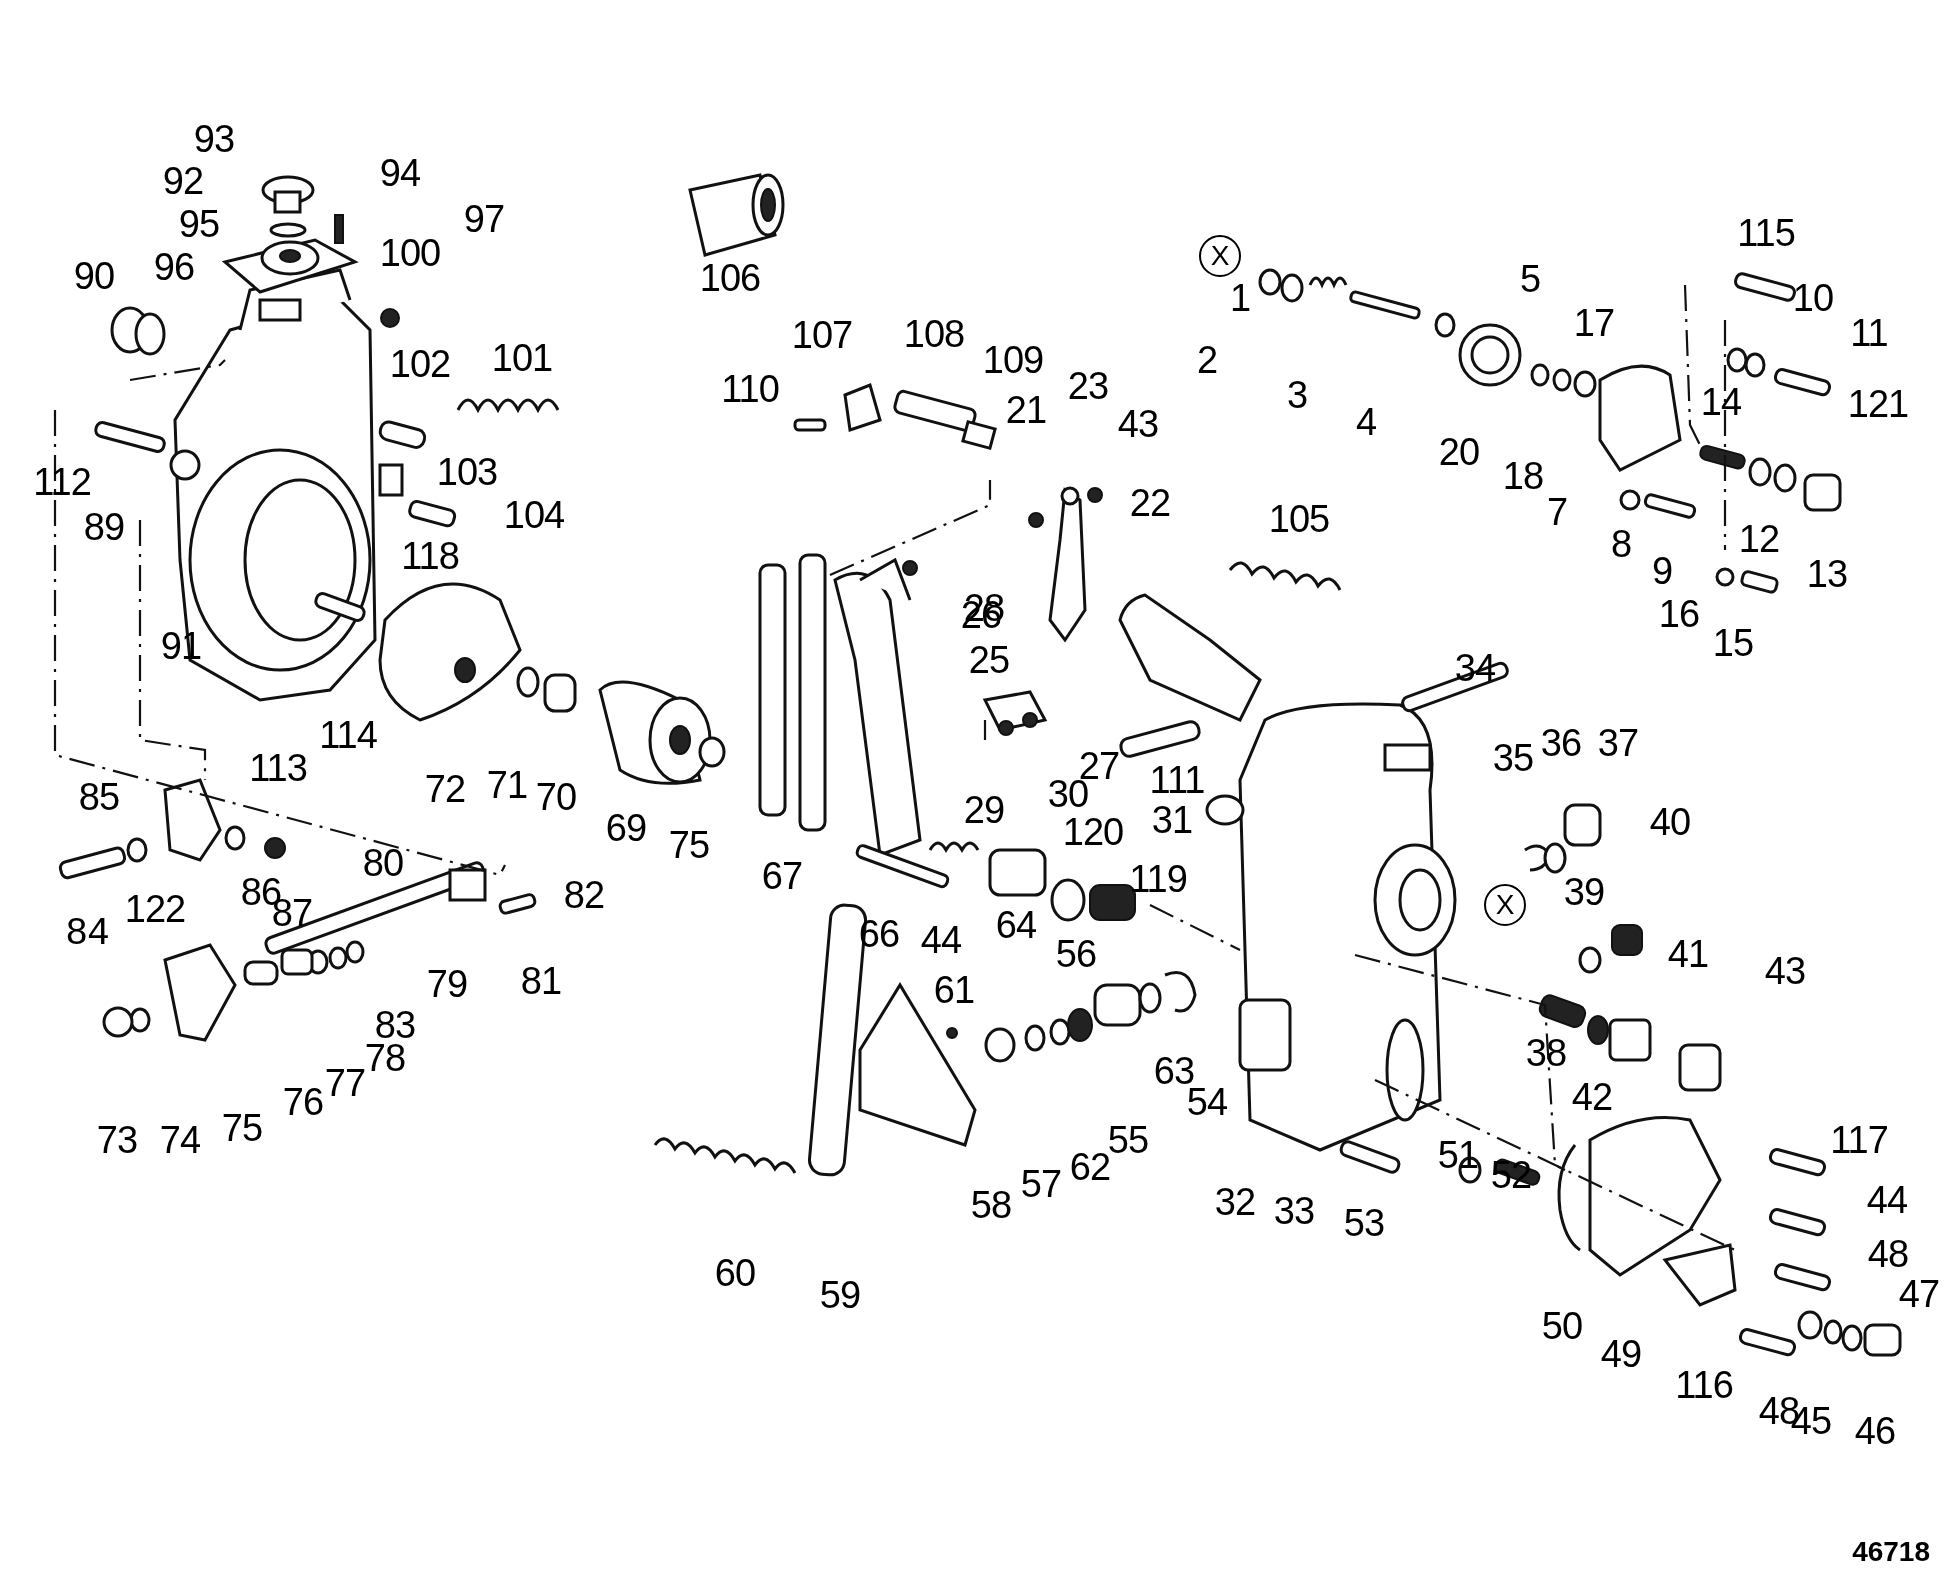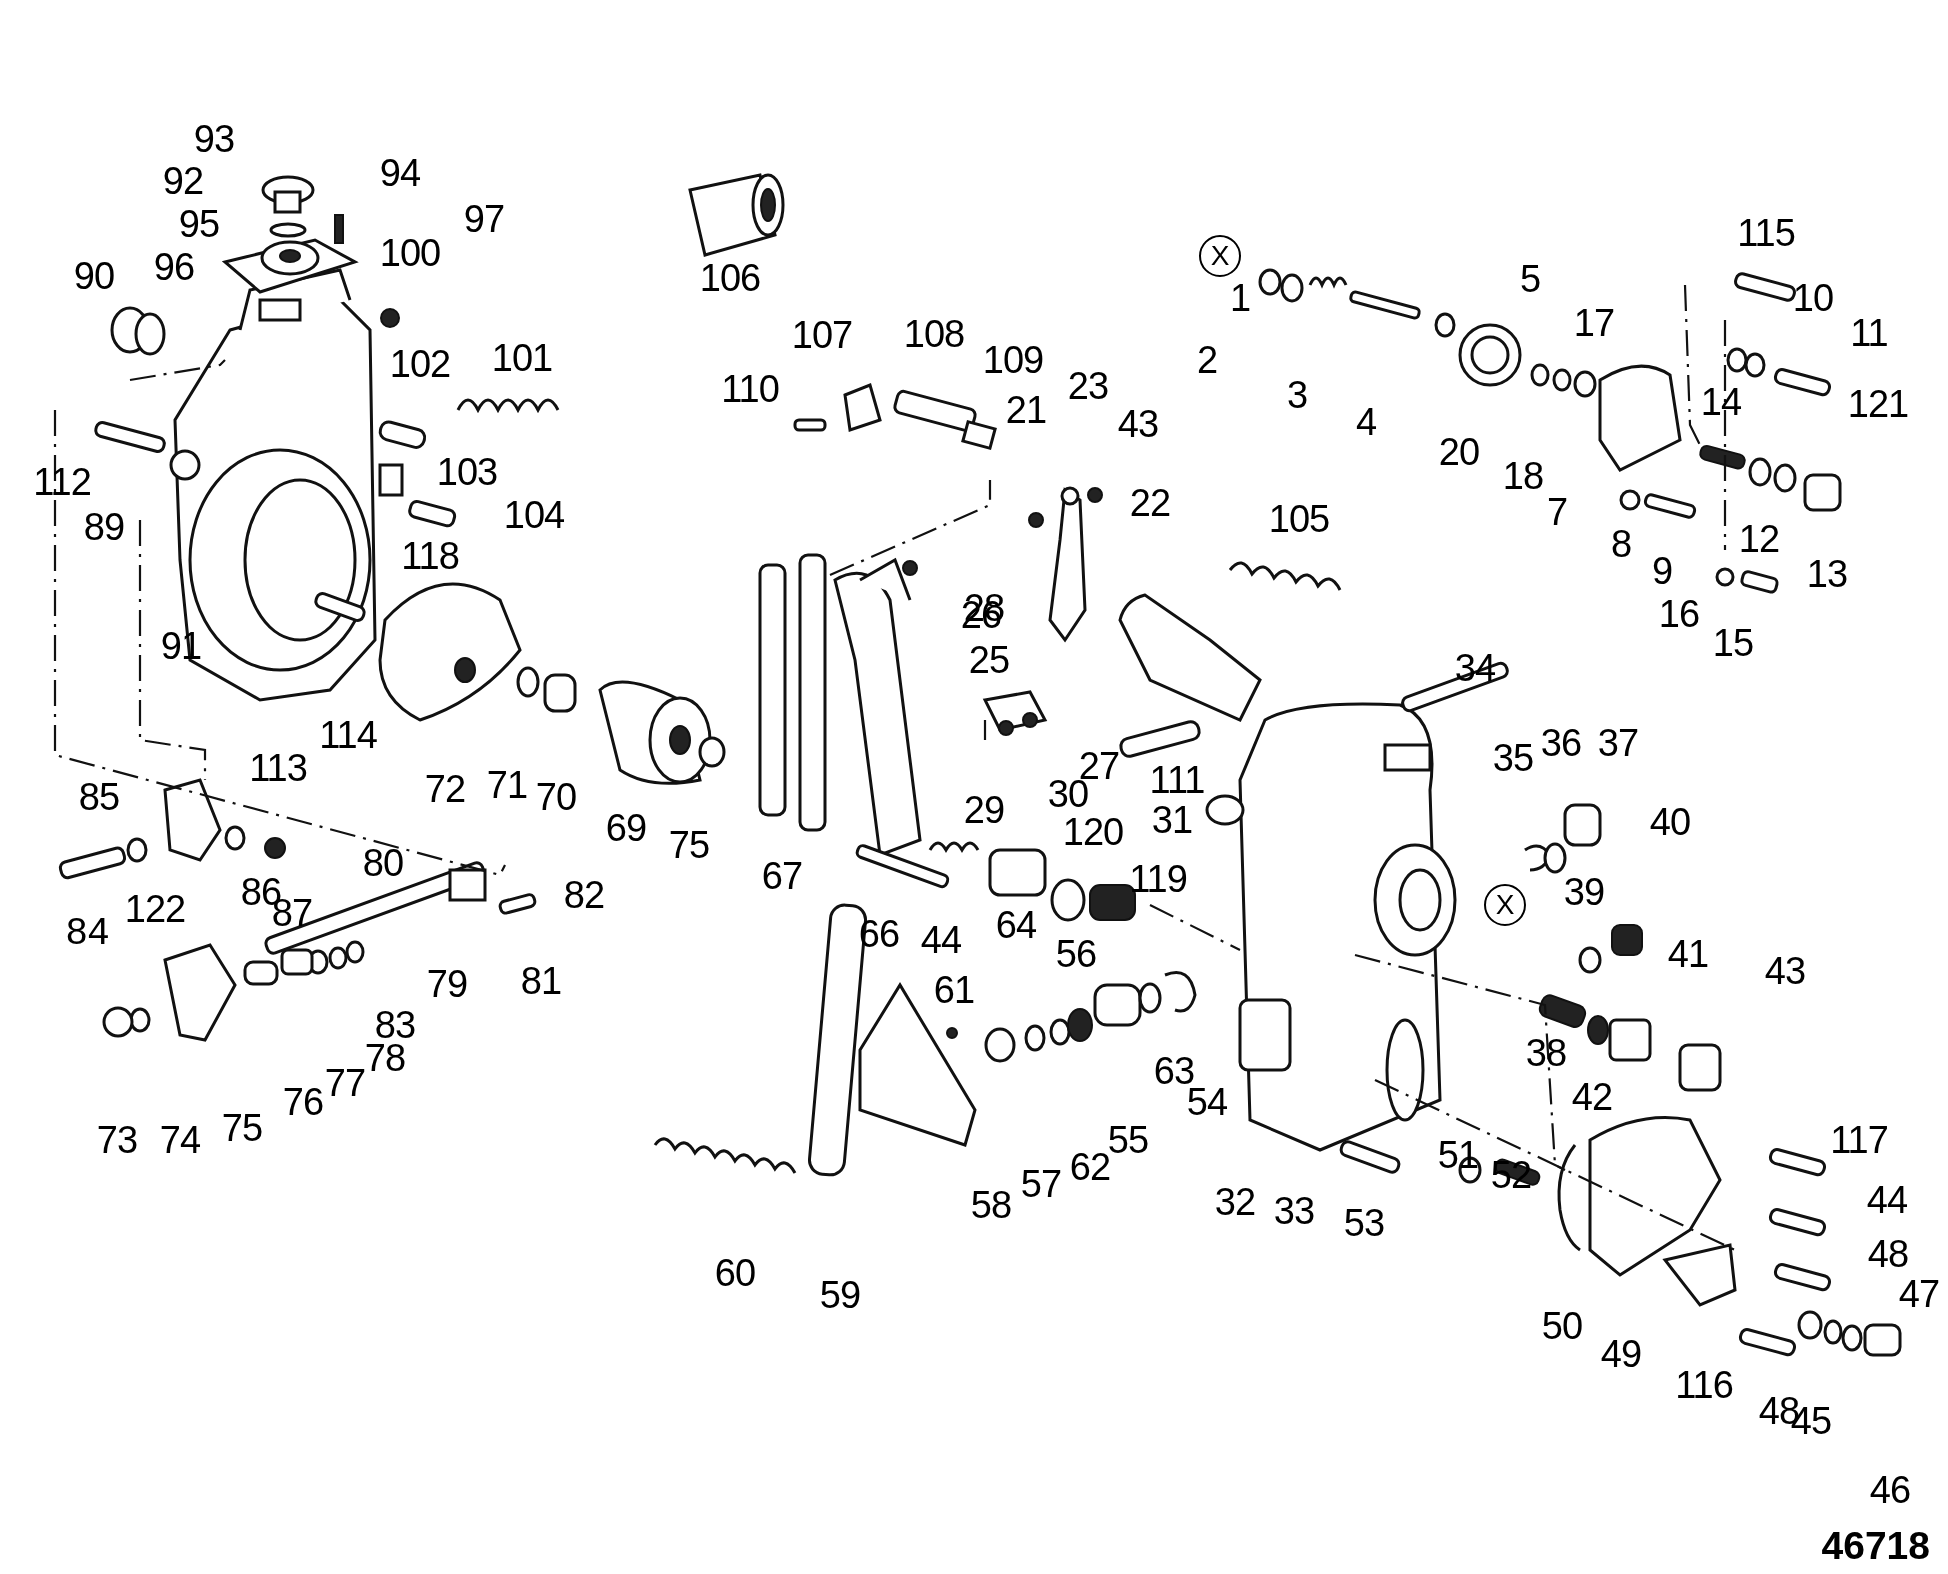--- a/index.html
+++ b/index.html
@@ -6,21 +6,21 @@
   body{width:1948px;height:1574px;position:relative;overflow:hidden;font-family:"Liberation Sans",sans-serif;}
   #diagram{position:absolute;left:0;top:0;width:1948px;height:1574px;}
   #diagram .part{fill:#fff;stroke:#111;stroke-width:3;}
   #diagram .part-dark{fill:#222;stroke:#111;stroke-width:2;}
   #diagram .leader{stroke:#111;stroke-width:2.2;fill:none;}
   #diagram .dash{stroke:#111;stroke-width:2.2;fill:none;stroke-dasharray:26 8 3 8;}
   #diagram .spring{fill:none;stroke:#111;stroke-width:3;}
   .lbl{position:absolute;font-size:38px;line-height:38px;color:#000;transform:translate(-50%,-50%);white-space:nowrap;letter-spacing:-1px;}
   .xcircle{position:absolute;width:38px;height:38px;border:2.5px solid #000;border-radius:50%;transform:translate(-50%,-50%);
     font-size:28px;line-height:38px;text-align:center;}
-  #figure-number{position:absolute;right:18px;bottom:6px;font-size:39px;font-weight:bold;font-family:"Liberation Sans",sans-serif;}
+  #figure-number{position:absolute;right:18px;bottom:6px;font-size:28px;font-weight:bold;font-family:"Liberation Sans",sans-serif;}
 </style>
 </head>
 <body>
 
 <svg id="diagram" viewBox="0 0 1948 1574" xmlns="http://www.w3.org/2000/svg">
 
   <g>
     <path class="part" d="M230 330 L340 300 L370 330 L375 640 L330 690 L260 700 L190 660 L180 560 L175 420 Z"></path>
     <ellipse class="part" cx="280" cy="560" rx="90" ry="110"></ellipse>
     <ellipse class="part" cx="300" cy="560" rx="55" ry="80"></ellipse>
@@ -317,19 +317,19 @@
     <div class="lbl" style="left: 1511px; top: 1175px;">52</div>
     <div class="lbl" style="left: 1859px; top: 1140px;">117</div>
     <div class="lbl" style="left: 1887px; top: 1200px;">44</div>
     <div class="lbl" style="left: 1888px; top: 1254px;">48</div>
     <div class="lbl" style="left: 1919px; top: 1294px;">47</div>
     <div class="lbl" style="left: 1562px; top: 1326px;">50</div>
     <div class="lbl" style="left: 1621px; top: 1354px;">49</div>
     <div class="lbl" style="left: 1704px; top: 1385px;">116</div>
     <div class="lbl" style="left: 1779px; top: 1411px;">48</div>
     <div class="lbl" style="left: 1811px; top: 1421px;">45</div>
-    <div class="lbl" style="left: 1875px; top: 1490px; margin-left: 15px;">46</div>
+    <div class="lbl" style="left: 1875px; top: 1431px;">46</div>
   </div>
 
 <div class="xcircle" style="left:1220px;top:256px;">X</div>
 <div class="xcircle" style="left:1505px;top:905px;">X</div>
 
 <div id="figure-number">46718</div>
 
 </body></html>

